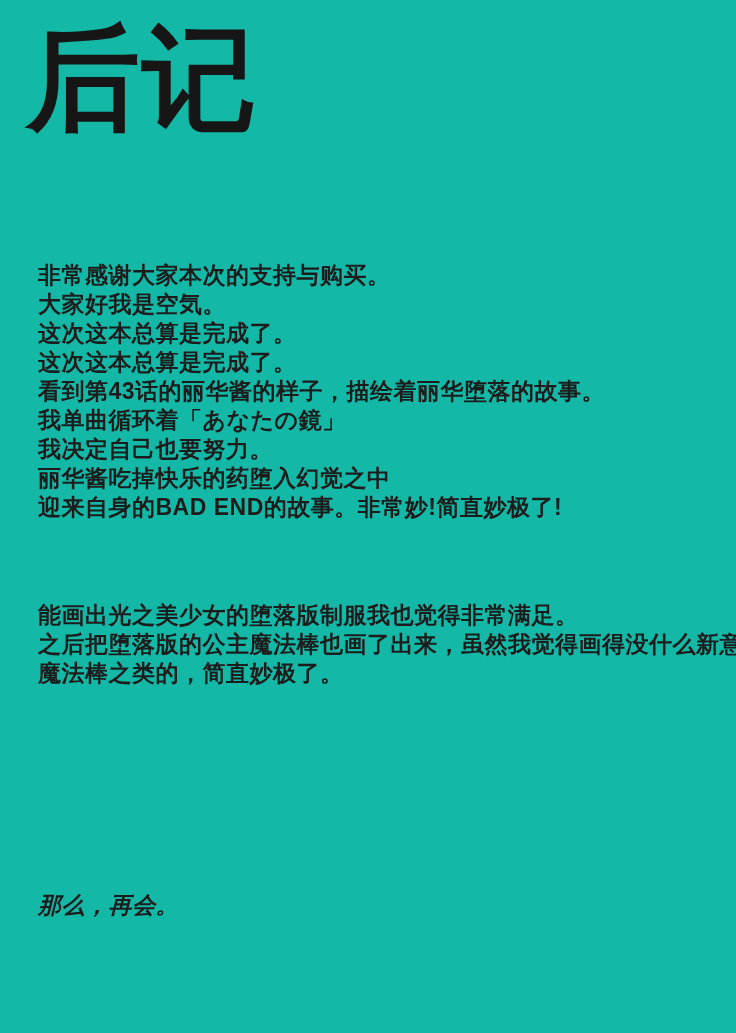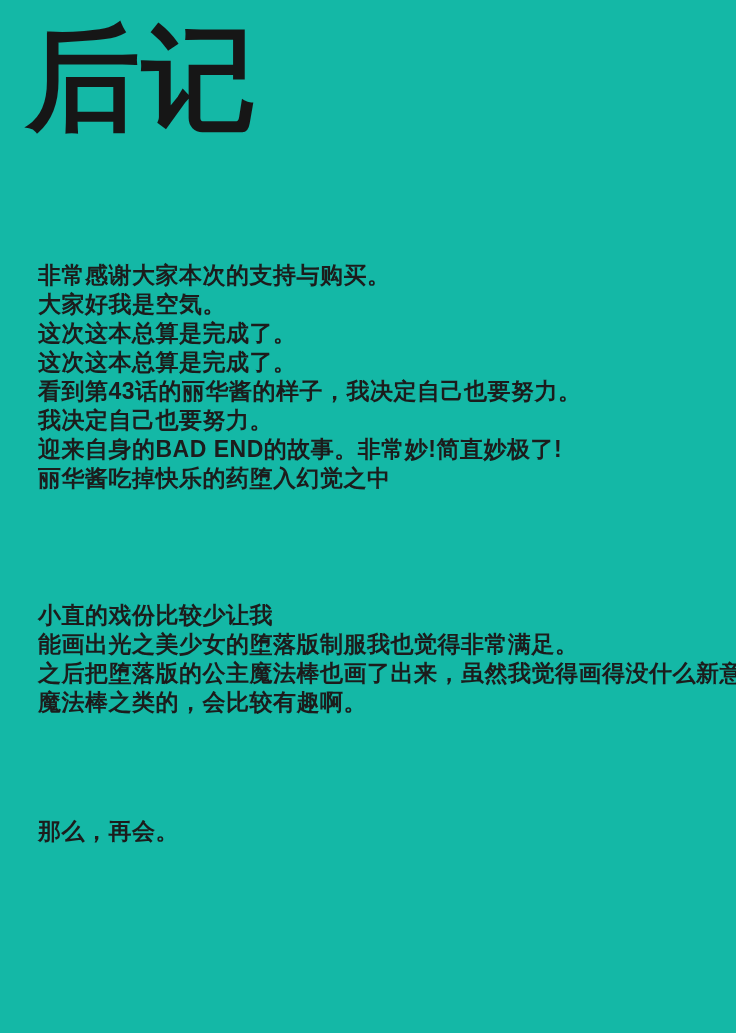--- a/index.html
+++ b/index.html
@@ -26,21 +26,21 @@
     color: #161616;
     white-space: nowrap;
   }
   .para {
     position: absolute;
     left: 38px;
     right: 0;
   }
   .para-1 { top: 261px; }
   .para-2 { top: 601px; }
-  .para-3 { top: 817px; }
+  .para-3 { top: 891px; font-style: italic; }
   .line {
     font-size: 23px;
     line-height: 29px;
     font-weight: bold;
     color: #1c1c1c;
     white-space: nowrap;
     letter-spacing: 0.5px;
   }
 </style>
 </head>
@@ -48,30 +48,30 @@
 
 <div class="page">
 
   <h1 class="page-title">后记</h1>
 
   <div class="para para-1">
     <div class="line">非常感谢大家本次的支持与购买。</div>
     <div class="line">大家好我是空気。</div>
     <div class="line">这次这本总算是完成了。</div>
     <div class="line">这次这本总算是完成了。</div>
-    <div class="line">看到第43话的丽华酱的样子，我决定自己也要努力。</div>
+    <div class="line">看到第43话的丽华酱的样子，描绘着丽华堕落的故事。</div>
+    <div class="line">我单曲循环着「あなたの鏡」</div>
     <div class="line">我决定自己也要努力。</div>
+    <div class="line">丽华酱吃掉快乐的药堕入幻觉之中</div>
     <div class="line">迎来自身的BAD END的故事。非常妙!简直妙极了!</div>
-    <div class="line">丽华酱吃掉快乐的药堕入幻觉之中</div>
   </div>
 
   <div class="para para-2">
-    <div class="line">小直的戏份比较少让我</div>
     <div class="line">能画出光之美少女的堕落版制服我也觉得非常满足。</div>
     <div class="line">之后把堕落版的公主魔法棒也画了出来，虽然我觉得画得没什么新意，</div>
-    <div class="line">魔法棒之类的，会比较有趣啊。</div>
+    <div class="line">魔法棒之类的，简直妙极了。</div>
   </div>
 
   <div class="para para-3">
     <div class="line">那么，再会。</div>
   </div>
 
 </div>
 
 </body></html>

